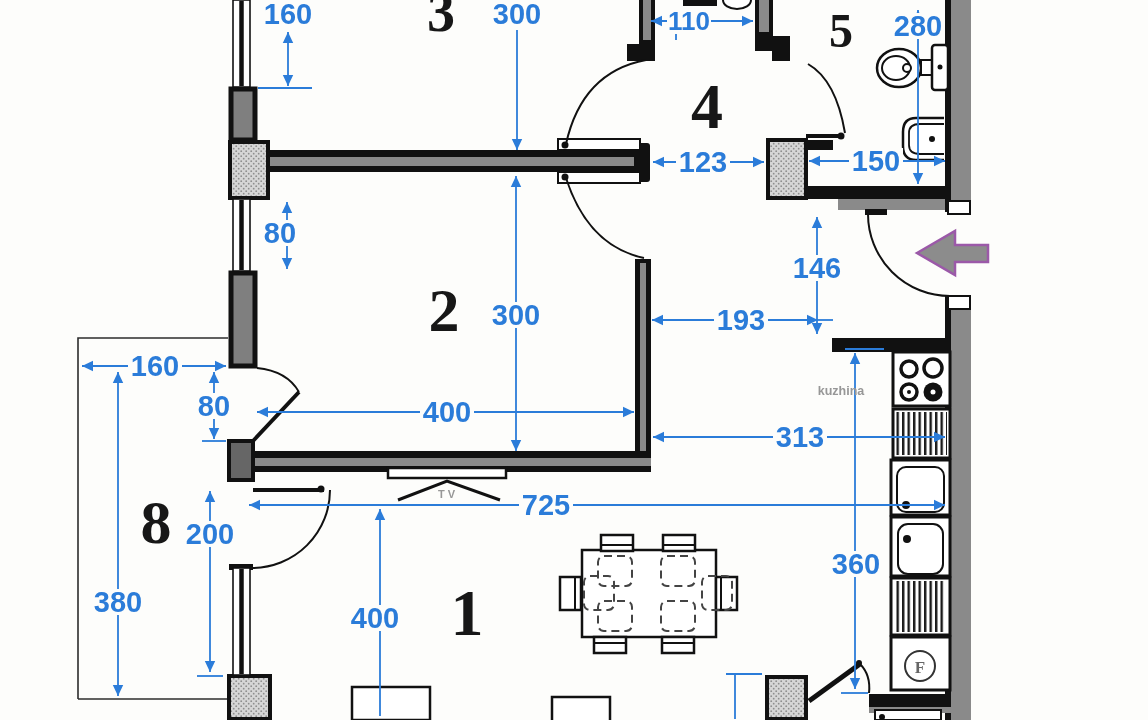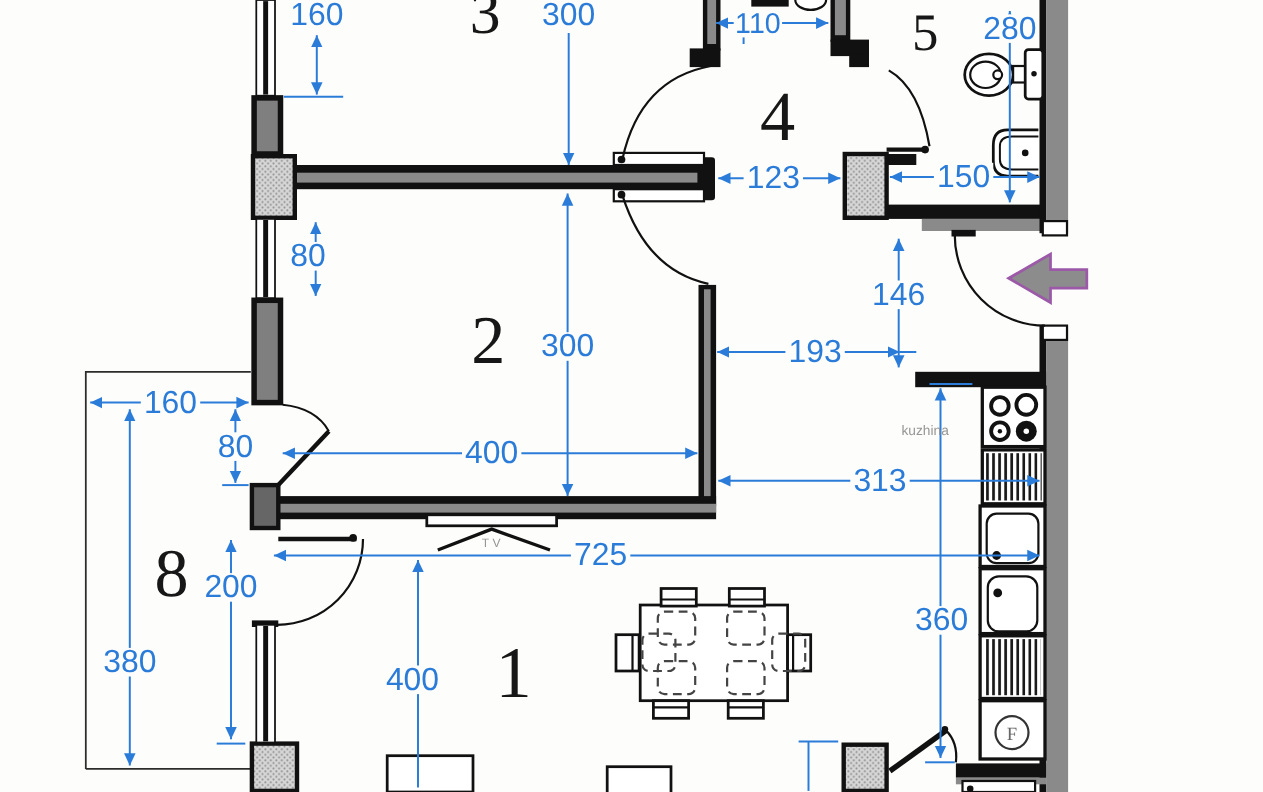--- a/index.html
+++ b/index.html
@@ -1,16 +1,16 @@
 <!DOCTYPE html>
 <html><head>
 <meta charset="utf-8">
 <style>
   html,body{margin:0;padding:0;background:#fdfdfb;}
-  .canvas{position:relative;width:1148px;height:720px;background:#fdfdfb;overflow:hidden;}
+  .canvas{position:relative;width:1148px;height:720px;background:#fdfdfb;overflow:hidden;font-weight:bold;}
   svg{display:block;}
   .dim-text{font-family:"Liberation Sans",sans-serif;font-size:29px;}
   .dim-text-sm{font-family:"Liberation Sans",sans-serif;font-size:26px;}
   .room-text{font-family:"Liberation Serif",serif;fill:#171717;}
   .note-text{font-family:"Liberation Sans",sans-serif;fill:#979797;}
 </style>
 </head>
 <body>
 
 <div class="canvas">

